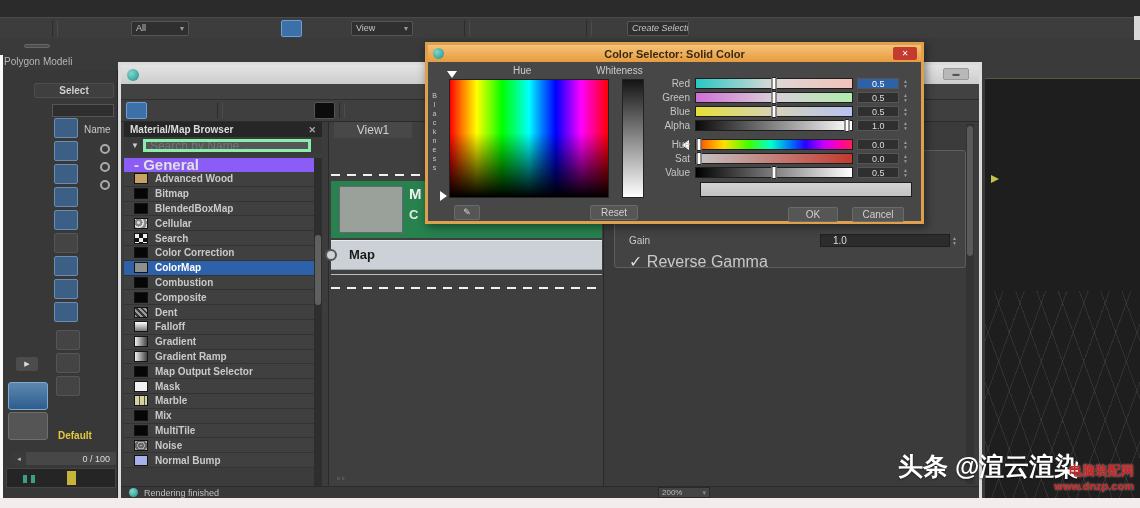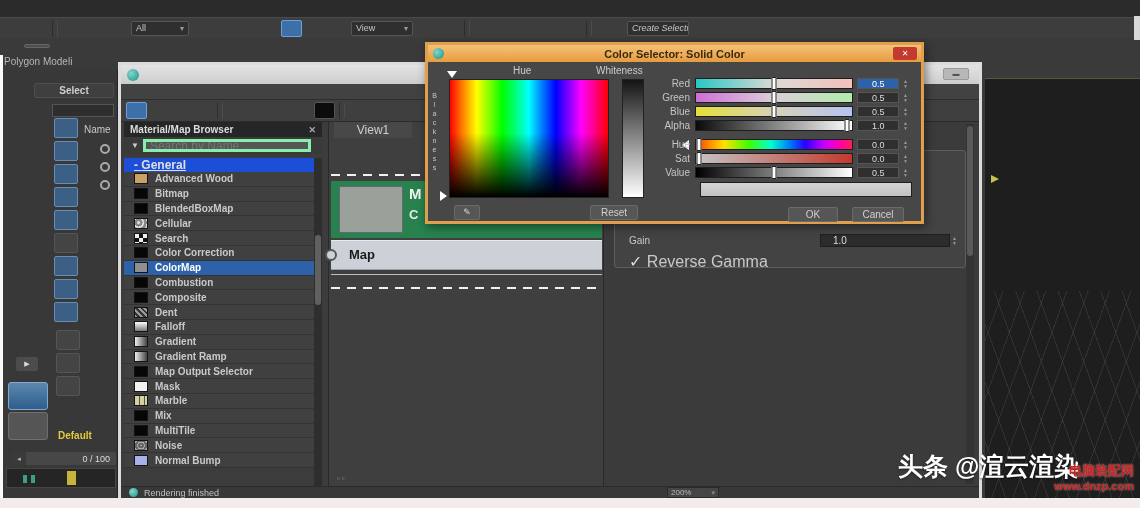--- a/index.html
+++ b/index.html
@@ -94,22 +94,22 @@
   .browser-hd { position:absolute; left:3px; top:57px; width:198px; height:15px; background:#262626;
                 display:flex; align-items:center; font-size:10px; font-weight:bold; color:#ddd; }
   .browser-hd .t { padding-left:6px; flex:1; }
   .browser-hd .x { padding-right:6px; color:#aaa; font-size:9px; }
   .browser-search { position:absolute; left:3px; top:72px; width:198px; height:17px; background:#3a3a3a;
                 display:flex; align-items:center; }
   .browser-search .arr { color:#ccc; font-size:8px; padding:0 4px 0 7px; }
   .browser-search input { width:168px; height:13px; background:#565656; border:3px solid #86efac;
                 color:#b9b9b9; font-size:12px; padding:0 4px; font-family:inherit; }
   .browser-list { position:absolute; left:3px; top:93px; width:190px; }
-  .mgroup { height:14px; line-height:14px; padding-left:10px; font-size:12px; font-weight:bold;
-            color:#e0e0e0; background:#1d4ed8;text-decoration:underline; }
+  .mgroup { height:14px; line-height:14px; padding-left:10px; font-size:15px; font-weight:bold;
+            color:#e0e0e0; background:#8b5cf6; }
   .mrow { height:14.8px; display:flex; align-items:center; padding-left:10px;
           background:#404040; border-bottom:1px solid #333; }
   .mrow.selected { background:#2d62aa; }
   .mrow.selected .mlabel { color:#fff; }
   .msw { width:14px; height:11px; margin-right:7px; border:1px solid #141414; background:#666; flex:0 0 14px;}
   .mlabel { font-size:10px; font-weight:bold; color:#c9c9c9; white-space:nowrap; }
   .sw-wood { background:#c9a163; } .sw-black { background:#060606; } .sw-gray { background:#8f8f8f; }
   .sw-white { background:#f2f2f2; }
   .sw-cellular { background:repeating-radial-gradient(circle at 30% 40%, #ddd 0 1px, #888 2px 4px); }
   .sw-checker { background-color:#eee;
@@ -161,21 +161,21 @@
   .param-sb { position:absolute; left:362px; top:2px; width:8px; height:360px; background:#333; }
   .param-sb .thumb { position:absolute; left:1px; top:2px; width:6px; height:130px; background:#5a5a5a; border-radius:3px;}
 
   
   .mat-status { position:absolute; left:0; top:421px; width:858px; height:12px; background:#383838;
                 border-top:1px solid #2b2b2b; display:flex; align-items:center; }
   .mat-status .dot { width:9px; height:9px; border-radius:50%; margin-left:8px;
                 background:radial-gradient(circle at 35% 35%, #7fd8cd, #1f8f87); }
   .mat-status .txt { font-size:9px; color:#c0c0c0; margin-left:6px; flex:1; }
   .zoom-dd { width:52px; height:11px; background:#454545; border:1px solid #2a2a2a; color:#bbb;
-             font-size:8px; display:flex; align-items:center; padding:0 3px; margin-right:0; }
+             font-size:8px; display:flex; align-items:center; padding:0 3px; margin-right:9px; }
   .zoom-dd::after { content:"▾"; margin-left:auto; font-size:7px; color:#888; }
   .st-ic { width:18px; color:#9fb4c4; font-size:9px; text-align:center; }
   .mat-status .spacer { width:170px; }
 
   
   .dialog { position:absolute; left:425px; top:42px; width:499px; height:182px;
             border:3px solid #dfa04e; background:#474747; z-index:50;
             box-shadow:2px 3px 9px rgba(0,0,0,.45); }
   .dlg-title { position:absolute; left:0; top:0; width:493px; height:17px;
                background:linear-gradient(#f5c278,#e79b3e); display:flex; align-items:center; }

